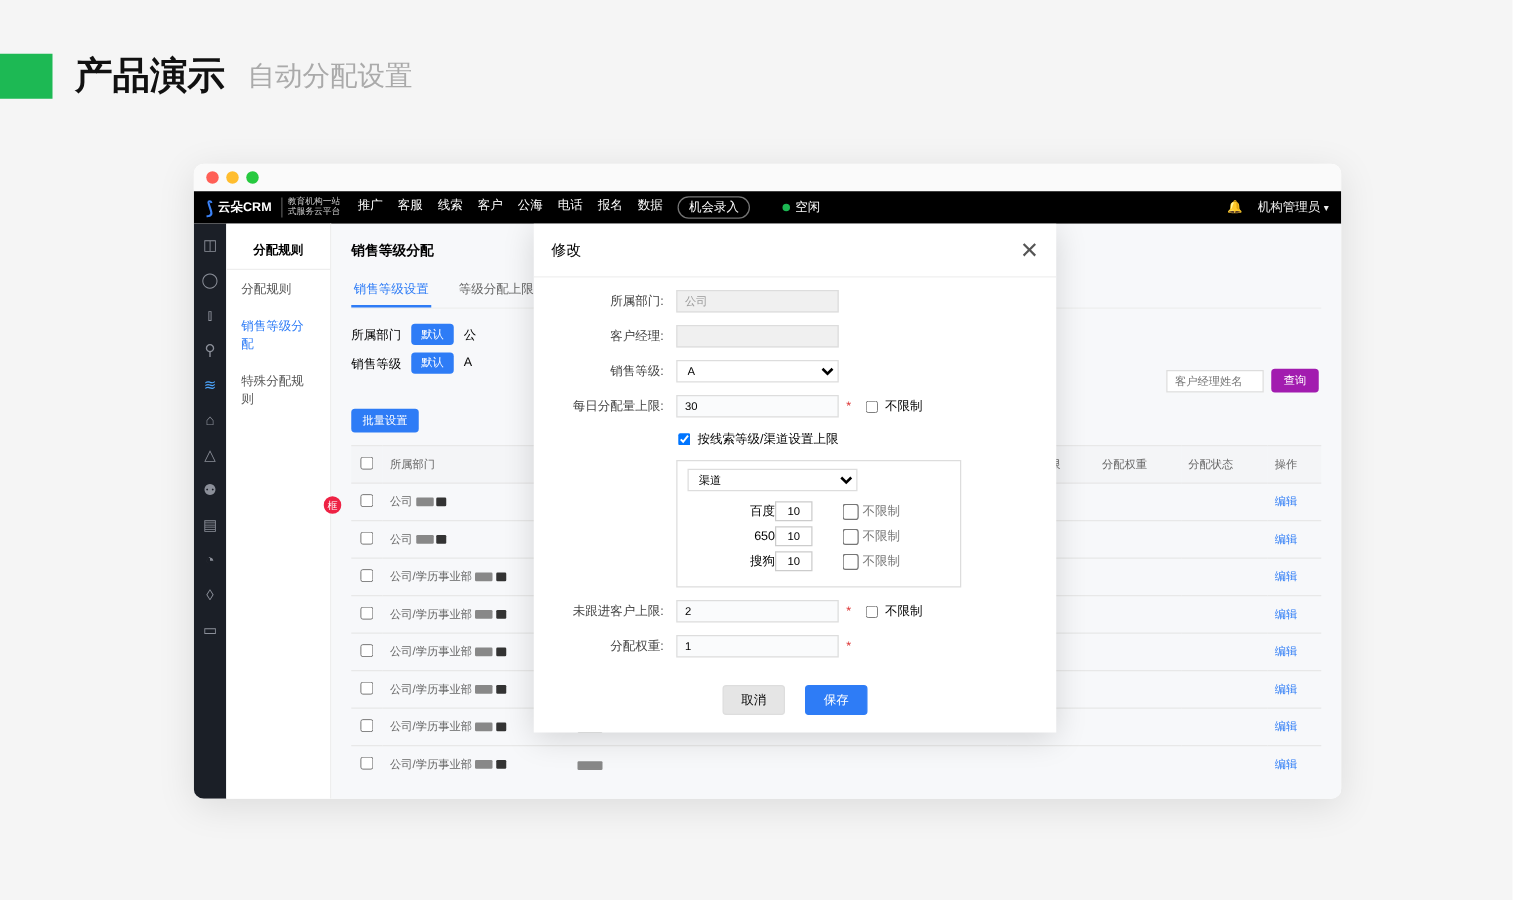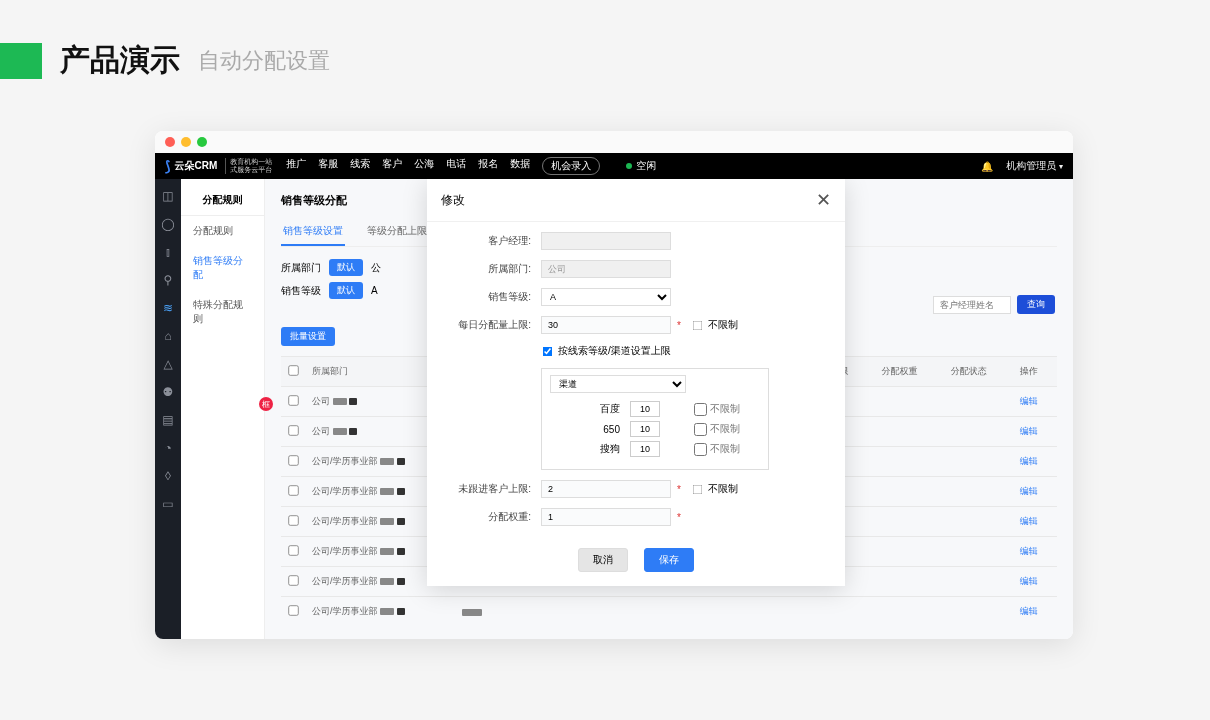--- a/index.html
+++ b/index.html
@@ -54,39 +54,39 @@
 .batch-btn { display: inline-block; background: #2e7cf6; color: #fff; font-size: 9px; border-radius: 3px; padding: 3px 9px; margin-top: 28px; cursor: pointer; }
 
 .tbl { width: 100%; margin-top: 10px; font-size: 9px; border-collapse: collapse; }
 .tbl th, .tbl td { border-top: 1px solid #e8e8e8; padding: 7px 6px; text-align: left; color: #666; }
 .tbl th { background: #f4f5f7; font-weight: 500; }
 .tbl .edit-link { color: #2e7cf6; cursor: pointer; }
 .tbl input[type=checkbox] { transform: scale(0.8); }
 
 .right-filter { position: absolute; right: 18px; top: 116px; display: flex; gap: 6px; align-items: center; }
 .right-filter input { border: 1px solid #ddd; font-size: 9px; padding: 3px 6px; width: 78px; }
-.right-filter .qbtn { background: #1d4ed8; color: #fff; font-size: 9px; padding: 3px 10px; border-radius: 3px; cursor: pointer; }
+.right-filter .qbtn { background: #a21caf; color: #fff; font-size: 9px; padding: 3px 10px; border-radius: 3px; cursor: pointer; }
 
 
 .modal { position: absolute; left: 272px; top: 0; width: 418px; background: #fff; box-shadow: 0 4px 24px rgba(0,0,0,0.15); z-index: 50; }
 .modal-head { padding: 10px 14px; font-size: 12px; font-weight: 500; display: flex; justify-content: space-between; align-items: center; border-bottom: 1px solid #f0f0f0; }
 .modal-close { font-size: 18px; color: #555; cursor: pointer; }
 .modal-body { padding: 10px 18px 4px; font-size: 10px; }
 .frow { display: flex; align-items: center; margin-bottom: 10px; }
 .flabel { width: 96px; text-align: right; padding-right: 10px; color: #444; }
 .finput { width: 130px; height: 18px; border: 1px solid #ddd; padding: 0 6px; font-size: 9px; background: #fafbfc; }
 .finput.readonly { background: #f0f0f0; color: #999; }
 .fsel { width: 130px; height: 18px; border: 1px solid #ddd; font-size: 9px; padding: 0 4px; background: #fff; }
 .req { color: #d33; margin-left: 6px; }
 .fck { margin-left: 10px; display: inline-flex; align-items: center; gap: 4px; }
 .fck input { transform: scale(0.75); }
 
 .sub-box { margin-left: 96px; width: 228px; border: 1px solid #ddd; padding: 6px 8px 10px; margin-bottom: 10px; }
 .sub-box .fsel { width: 136px; margin-bottom: 6px; }
-.crow { display: flex; align-items: center; justify-content: flex-start; gap: 10px; padding: 2px 0; }
+.crow { display: flex; align-items: center; justify-content: flex-start; padding: 2px 0; }
 .crow .cname { width: 70px; text-align: right; }
 .crow input.num { width: 30px; height: 16px; border: 1px solid #ccc; text-align: center; font-size: 9px; }
 .crow .unl { display: flex; align-items: center; gap: 3px; color: #777; margin-left: 24px; }
 
 .modal-foot { display: flex; justify-content: center; gap: 16px; padding: 8px 0 14px; }
 .mbtn { font-size: 10px; padding: 4px 14px; border-radius: 3px; cursor: pointer; border: 1px solid #ddd; background: #e5e5e5; }
 .mbtn.primary { background: #2e7cf6; color: #fff; border-color: #2e7cf6; }
 
 .redact { display: inline-block; background: #888; height: 7px; border-radius: 1px; vertical-align: middle; }
 </style>
@@ -274,26 +274,26 @@
     </div>
 
     <div class="modal">
       <div class="modal-head">
         <span>修改</span>
         <span class="modal-close">✕</span>
       </div>
       <div class="modal-body">
 
         <div class="frow">
+          <span class="flabel">所属部门:</span>
+          <input class="finput readonly" readonly="" value="公司" style="">
+        </div>
+        <div class="frow">
           <span class="flabel">客户经理:</span>
           <input class="finput readonly" readonly="" style="">
-        </div>
-        <div class="frow">
-          <span class="flabel">所属部门:</span>
-          <input class="finput readonly" readonly="" value="公司" style="">
         </div>
         <div class="frow">
           <span class="flabel">销售等级:</span>
           <select class="fsel"><option>A</option></select>
         </div>
         <div class="frow">
           <span class="flabel">每日分配量上限:</span>
           <input class="finput" value="30" style="">
           <span class="req">*</span>
           <label class="fck">

